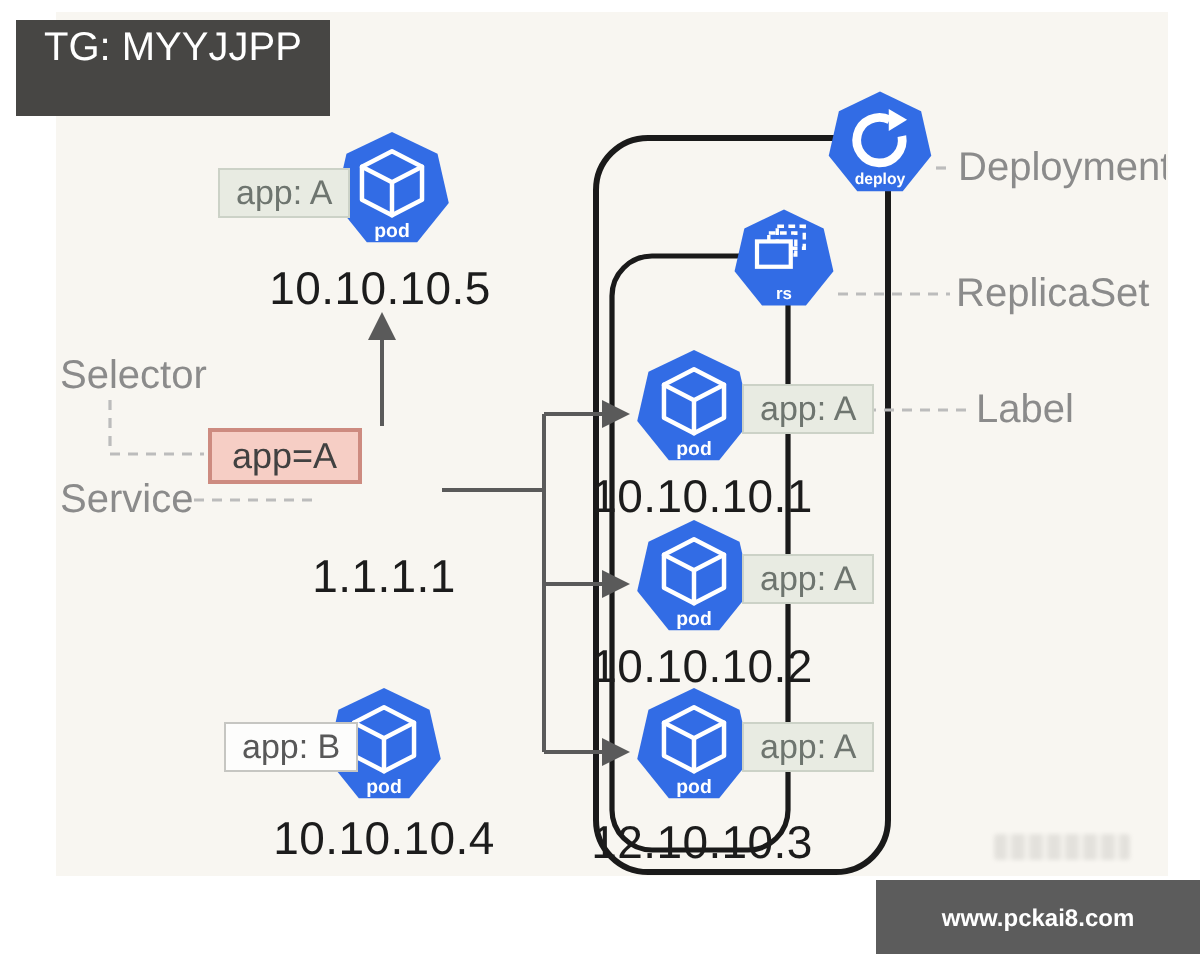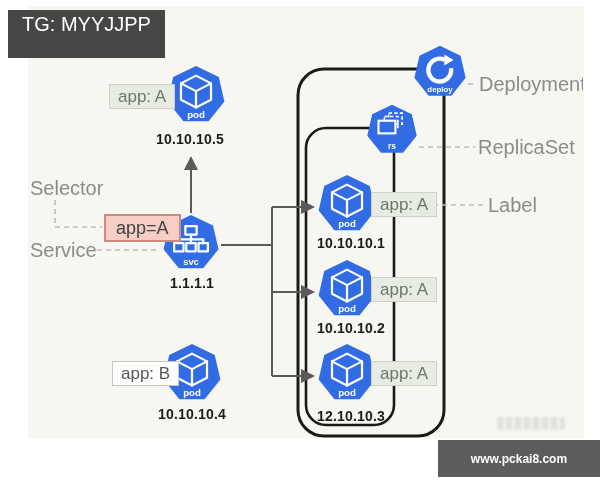--- a/index.html
+++ b/index.html
@@ -8,21 +8,21 @@
             background:var(--canvas-bg,#f8f6f1); }
   .wires { position:absolute; left:0; top:0; }
   .node { position:absolute; }
   .node svg { width:100%; height:100%; display:block; }
   .kblue { fill:var(--kubernetes-blue,#326ce5); }
   .glyph { stroke:#fff; fill:none; stroke-width:2.3; stroke-linejoin:round; stroke-linecap:round; }
   .glyph-fill { fill:#fff; stroke:none; }
   .icon-label { fill:#fff; font-family:"Liberation Sans",sans-serif; font-weight:bold;
                 font-size:10px; text-anchor:middle; }
   .icon-label.small { font-size:9px; }
-  .ip { position:absolute; transform:translateX(-50%); font-weight:bold; font-size:14px;
+  .ip { position:absolute; transform:translateX(-50%); font-weight:normal; font-size:23px;
         color:#1c1c1c; white-space:nowrap; letter-spacing:0.2px; }
   .applabel { position:absolute; font-size:17px; line-height:21px; padding:1px 8px; white-space:nowrap;text-align:center; }
   .applabel.a { background:var(--label-a-bg,#e8ebe2); border:1px solid #ccd2c7; color:#6e756f; }
   .applabel.b { background:#fdfdfc; border:1px solid #c6c6c2; color:#585858; }
   .selbadge { position:absolute; background:var(--selector-badge-bg,#f6cec5);
               border:2px solid var(--selector-badge-border,#cd8b80); color:#414141;
               font-size:18px; line-height:22px; padding:1px 10px; white-space:nowrap; }
   .annot { position:absolute; color:var(--annotation-text,#8b8b8b); font-size:20px;
            line-height:23px; white-space:nowrap; }
   .clipwrap { overflow:hidden; }
@@ -96,33 +96,20 @@
       <polygon class="kblue" points="32,2 55.5,13.3 61.3,38.7 45,59 19,59 2.7,38.7 8.5,13.3"></polygon>
       <g class="glyph">
         <path d="M32,12 L47.5,20 L32,28 L16.5,20 Z"></path>
         <path d="M16.5,20 L16.5,37 L32,45 L32,28"></path>
         <path d="M47.5,20 L47.5,37 L32,45"></path>
       </g>
       <text x="32" y="56" class="icon-label">pod</text>
     </svg>
   </div>
 
-  <div class="node" style="left:161px; top:213px; width:60px; height:60px">
-    <svg viewBox="0 0 64 64">
-      <polygon class="kblue" points="32,2 55.5,13.3 61.3,38.7 45,59 19,59 2.7,38.7 8.5,13.3"></polygon>
-      <g class="glyph" style="stroke-width:2.4">
-        <rect x="26" y="14" width="12" height="9"></rect>
-        <path d="M32,23 V28 M19,28 H45 M19,28 V32 M32,28 V32 M45,28 V32"></path>
-        <rect x="14" y="32" width="10" height="9"></rect>
-        <rect x="27" y="32" width="10" height="9"></rect>
-        <rect x="40" y="32" width="10" height="9"></rect>
-      </g>
-      <text x="32" y="55" class="icon-label">svc</text>
-    </svg>
-  </div>
 
   <div class="node" style="left:161px; top:342px; width:62px; height:62px">
     <svg viewBox="0 0 64 64">
       <polygon class="kblue" points="32,2 55.5,13.3 61.3,38.7 45,59 19,59 2.7,38.7 8.5,13.3"></polygon>
       <g class="glyph">
         <path d="M32,12 L47.5,20 L32,28 L16.5,20 Z"></path>
         <path d="M16.5,20 L16.5,37 L32,45 L32,28"></path>
         <path d="M47.5,20 L47.5,37 L32,45"></path>
       </g>
       <text x="32" y="56" class="icon-label">pod</text>

